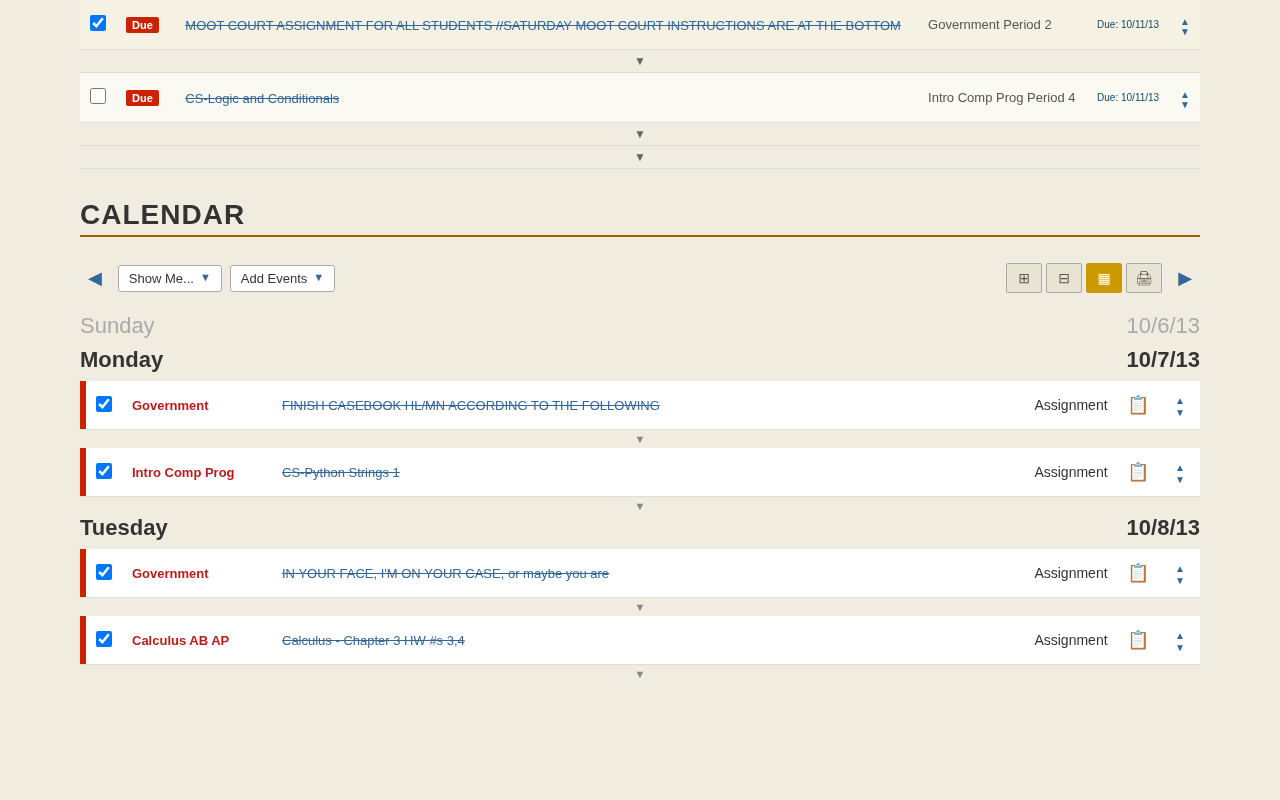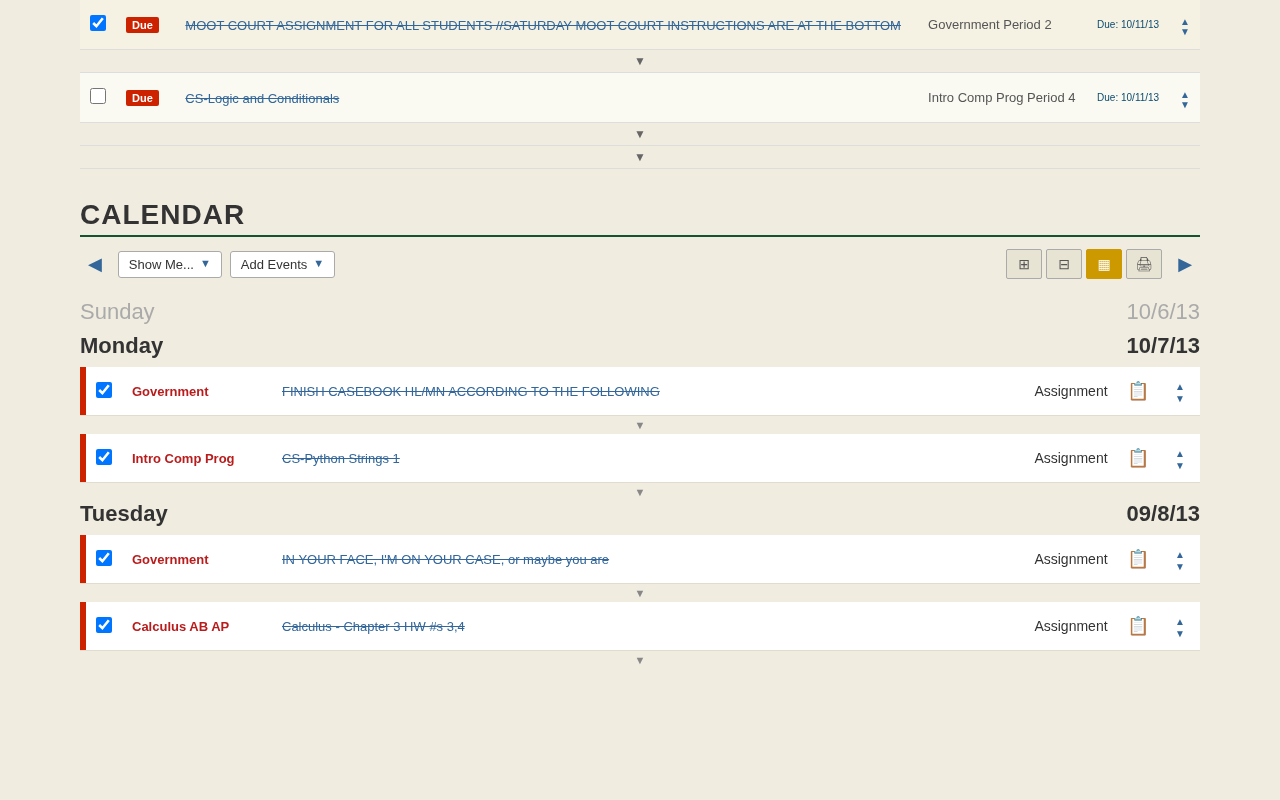--- a/index.html
+++ b/index.html
@@ -91,23 +91,23 @@
 
     
     .calendar-section {
       margin-top: 10px;
     }
     .calendar-title {
       font-size: 28px;
       font-weight: bold;
       color: #333;
       letter-spacing: 1px;
-      border-bottom: 2px solid #14532d;
+      border-bottom: 2px solid #a16207;
       padding-bottom: 4px;
-      margin-bottom: 12px;
+      margin-bottom: 26px;
     }
     .calendar-toolbar {
       display: flex;
       align-items: center;
       margin-bottom: 20px;
       gap: 8px;
     }
     .cal-nav-btn {
       background: none;
       border: none;
@@ -379,21 +379,21 @@
       </tr>
               <tr class="expand-cal-row">
                 <td colspan="7">▼</td>
               </tr>
             </tbody>
           </table>
         </div>
         <div>
           <div class="day-header">
             <span class="day-name">Tuesday</span>
-            <span class="day-date">09/8/13</span>
+            <span class="day-date">10/8/13</span>
           </div>
           <table class="cal-events">
             <tbody>
               <tr class="cal-event-row">
         <td class="cal-left-bar"></td>
         <td class="cal-check-cell">
           <input type="checkbox" checked="" style="">
         </td>
         <td class="cal-class-name">Government</td>
         <td>

